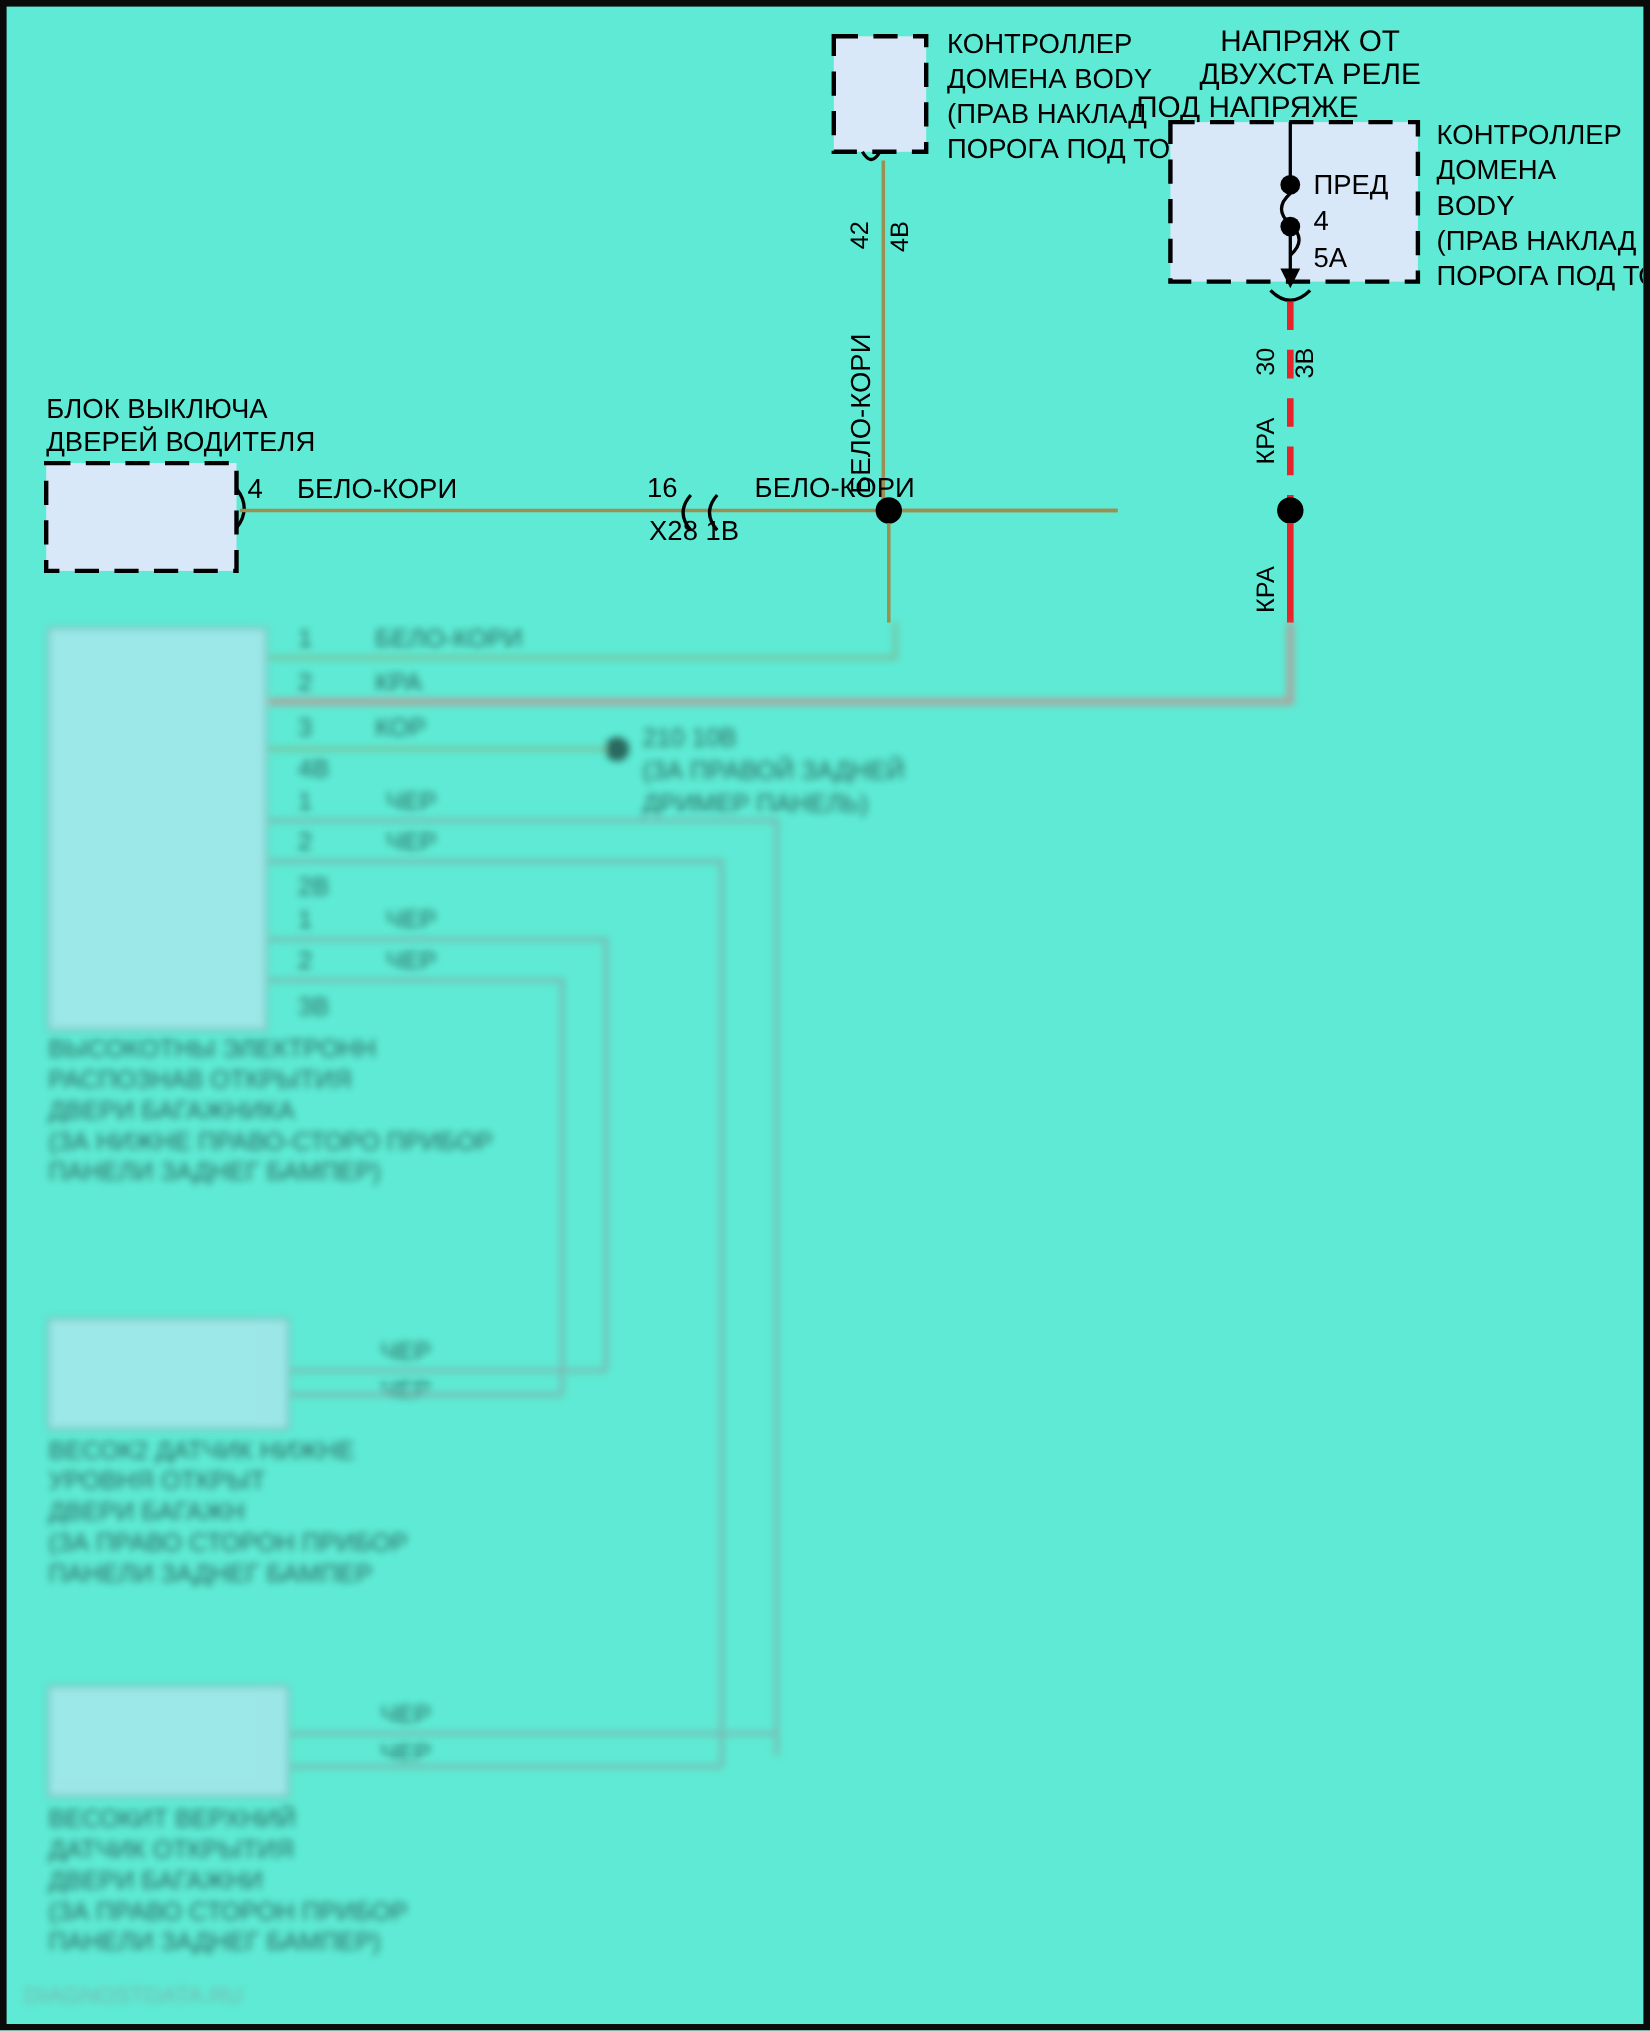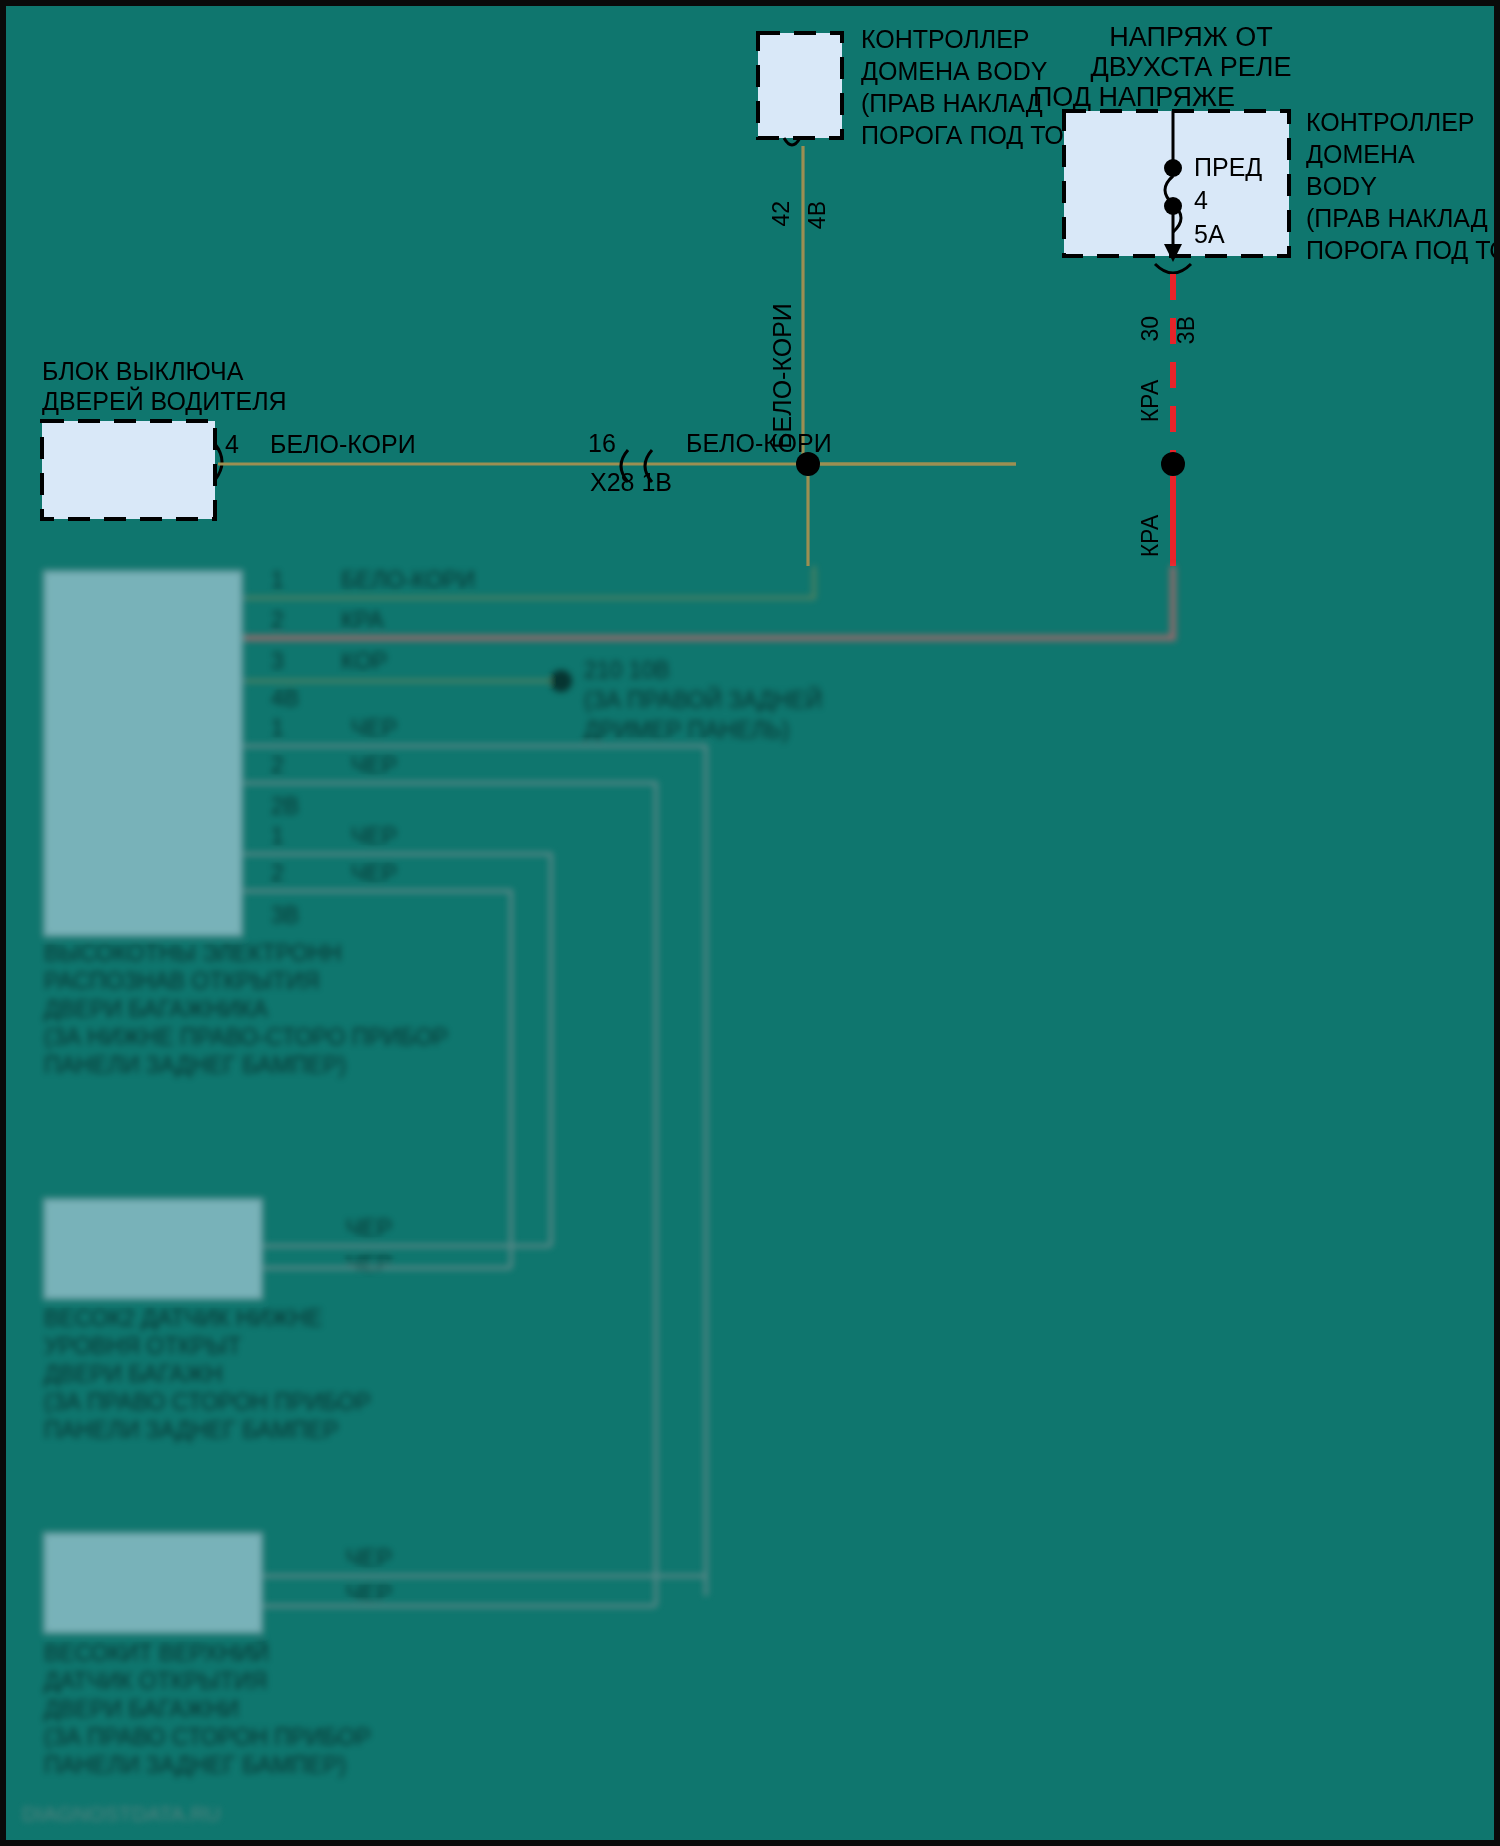--- a/index.html
+++ b/index.html
@@ -1,20 +1,20 @@
 <!DOCTYPE html>
 <html><head>
 <meta charset="utf-8">
 <style>
   html,body{margin:0;padding:0;background:#ffffff;}
   body{font-family:"Liberation Sans",sans-serif;}
   #page{
     position:relative;
     width:1500px;height:1846px;
-    background:#0f766e;
+    background:#5eead4;
     border:6px solid #0a0a0a;
     box-sizing:border-box;
     overflow:hidden;
   }
   #stage{position:absolute;inset:0;}
   svg{display:block;}
   .lbl{font-family:"Liberation Sans",sans-serif;fill:#000;font-size:25px;}
   .lbl-big{font-family:"Liberation Sans",sans-serif;fill:#000;font-size:27px;}
   .lbl-sm{font-family:"Liberation Sans",sans-serif;fill:#000;font-size:23px;}
   .box-dash{fill:#d9e8f8;stroke:#000;stroke-width:4;stroke-dasharray:22 14;}

